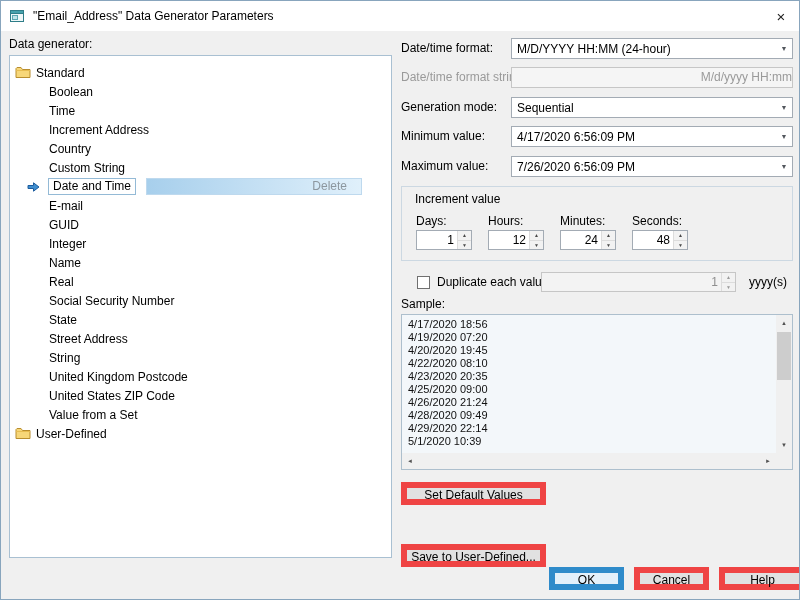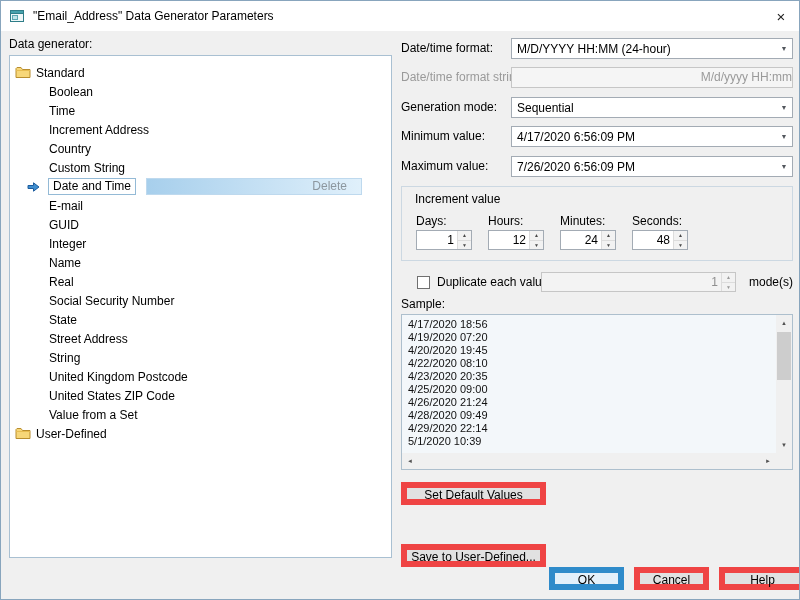--- a/index.html
+++ b/index.html
@@ -273,21 +273,21 @@
 
   <div class="checkbox"></div>
   <span class="chklabel">Duplicate each value</span>
   <div class="dupspin">
     <span class="spinval">1</span>
     <span class="spinbtns">
         <span class="up">▲</span>
         <span class="dn">▼</span>
       </span>
   </div>
-  <span class="timeslabel">mode(s)</span>
+  <span class="timeslabel">yyyy(s)</span>
 
   <span class="samplelabel">Sample:</span>
   <div class="samplebox">
     <div class="sampletext">4/17/2020 18:56
 4/19/2020 07:20
 4/20/2020 19:45
 4/22/2020 08:10
 4/23/2020 20:35
 4/25/2020 09:00
 4/26/2020 21:24

